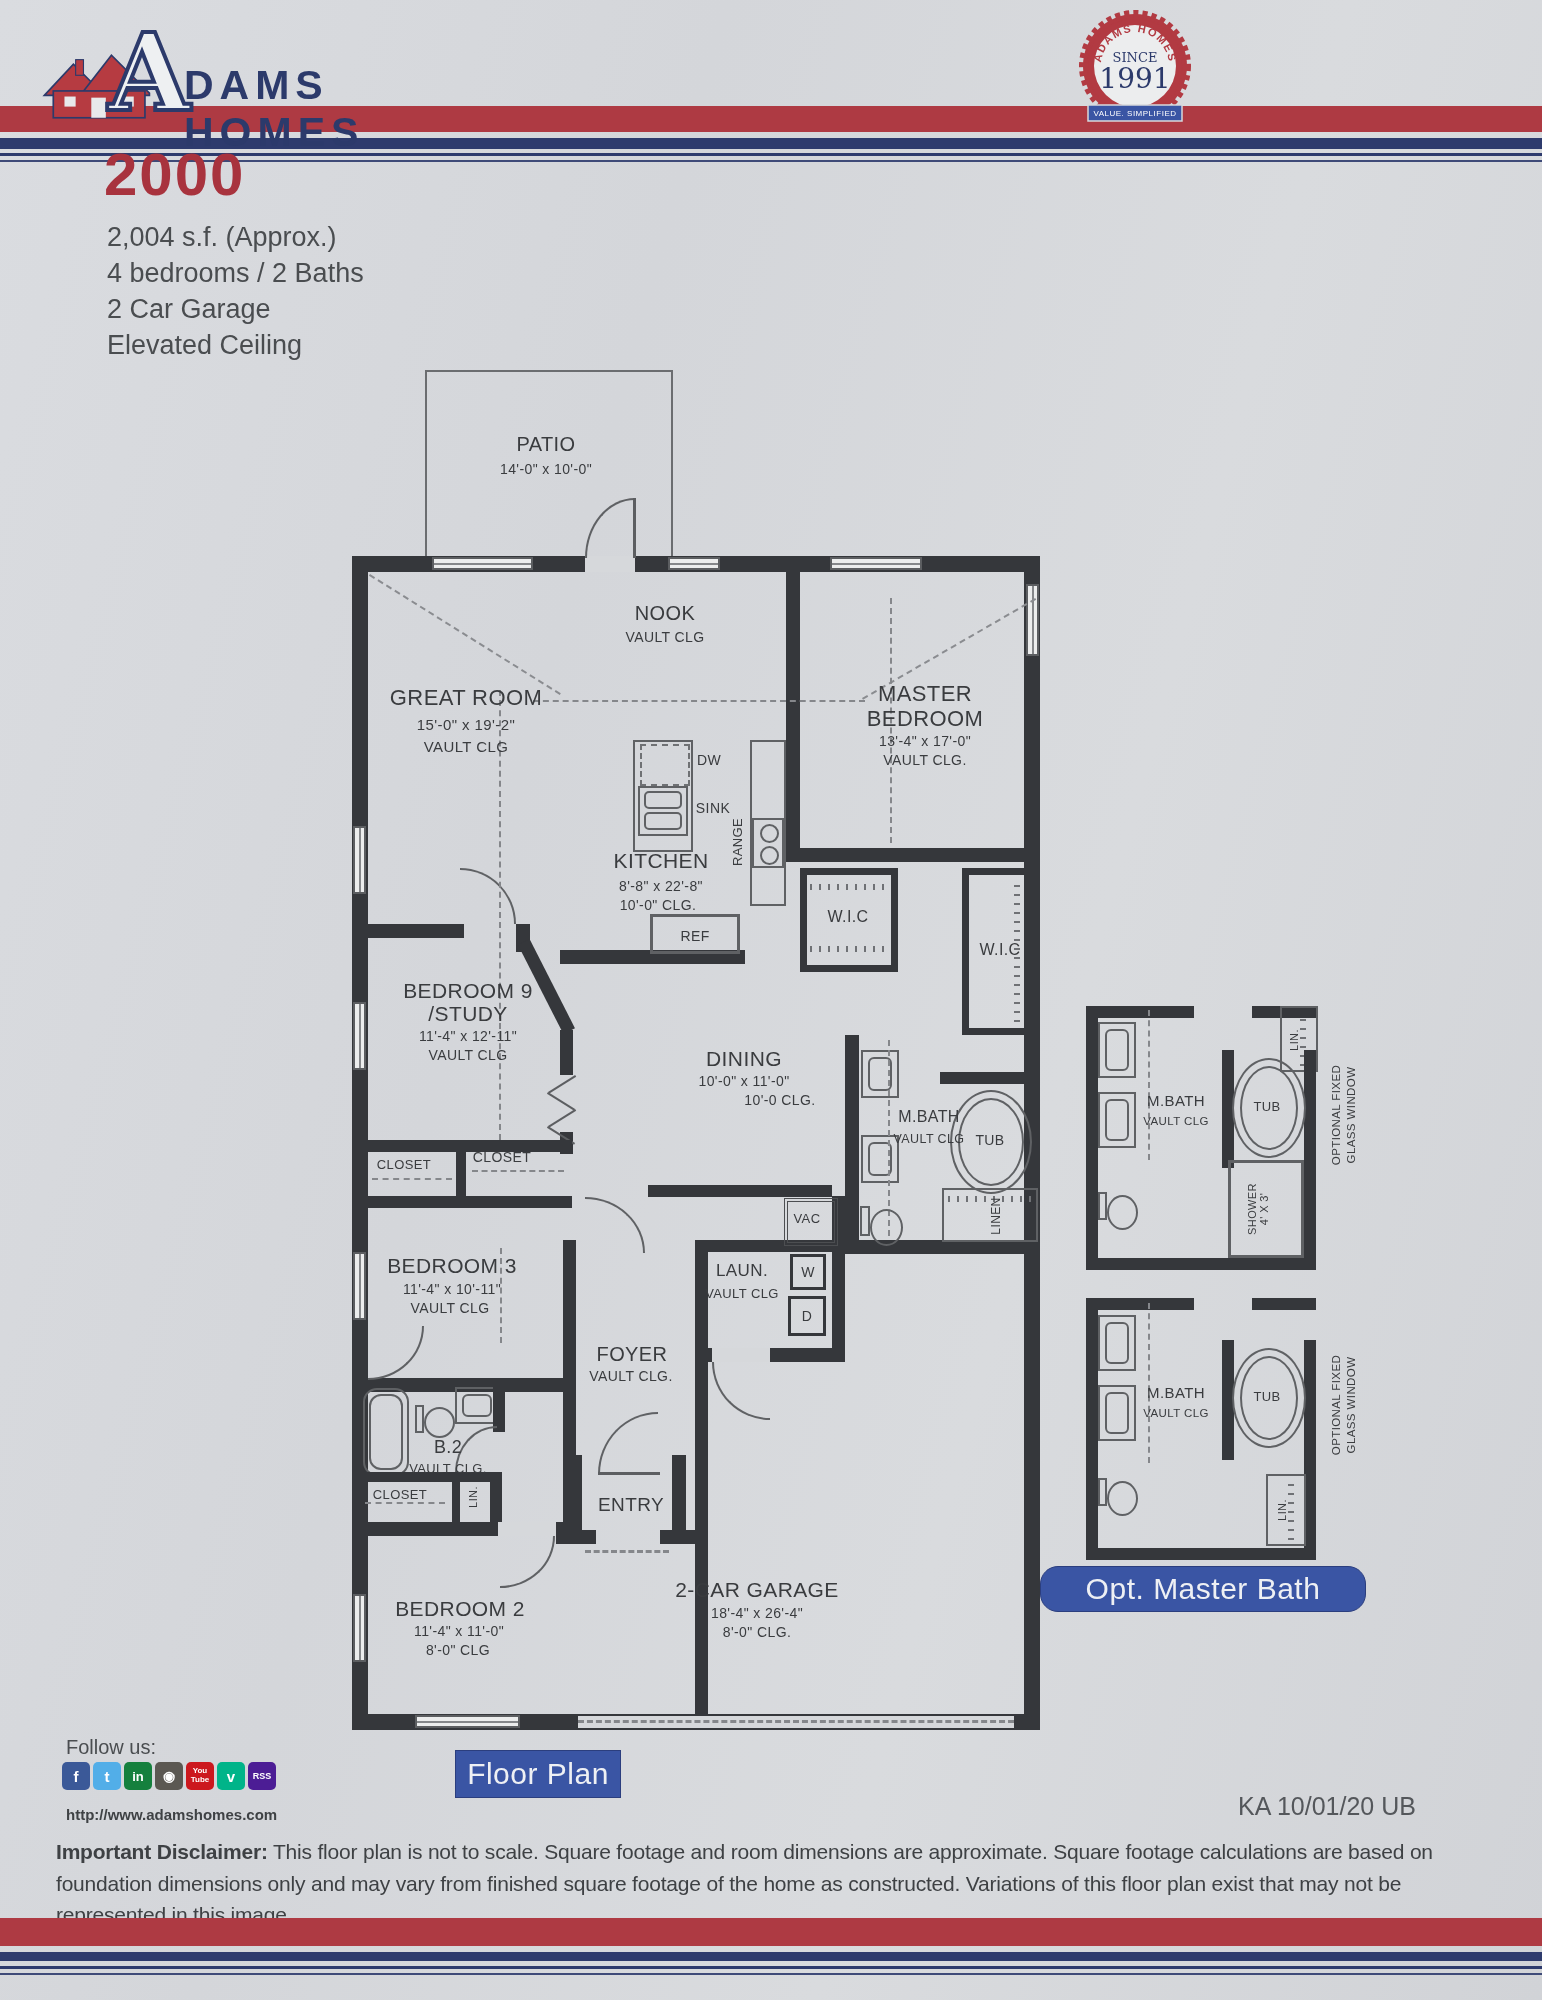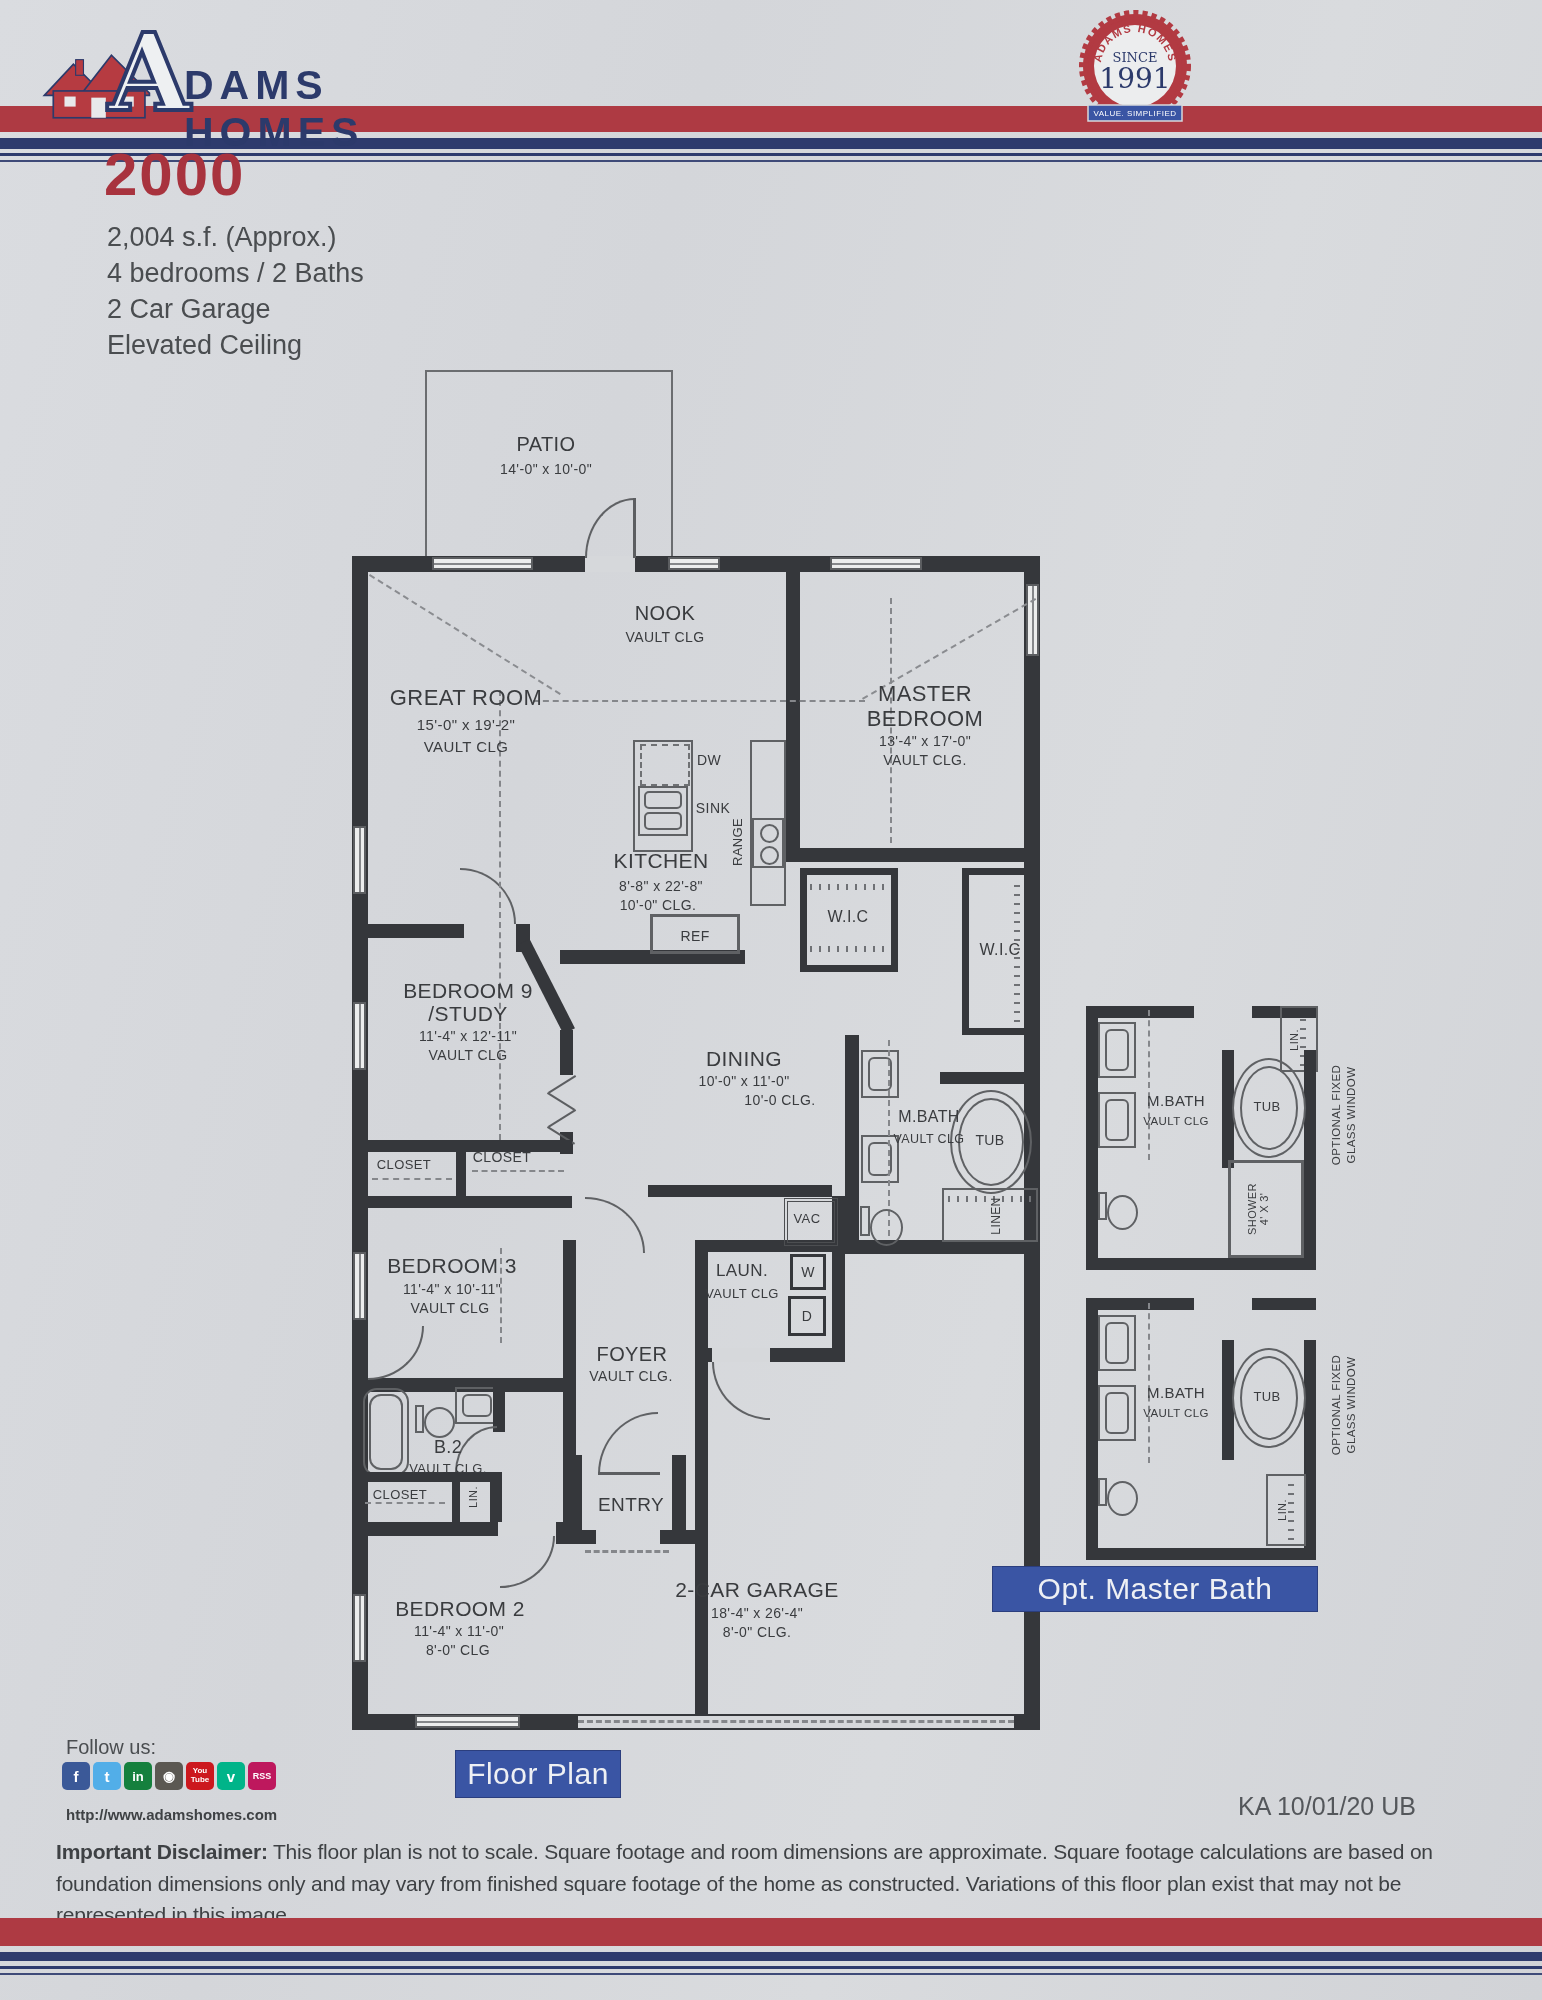--- a/index.html
+++ b/index.html
@@ -36,21 +36,21 @@
     display:flex;align-items:center;justify-content:center;font-size:30px;letter-spacing:.5px;}
   .bar{position:absolute;left:0;width:1542px;}
   .sic{width:28px;height:28px;border-radius:5px;color:#fff;display:flex;align-items:center;justify-content:center;
     font-weight:bold;font-size:15px;margin-right:3px;}
   .ic-facebook{background:#3b5998;}
   .ic-twitter{background:#52aee8;}
   .ic-linkedin{background:#15803d;font-size:13px;}
   .ic-instagram{background:#5b5852;font-size:14px;}
   .ic-youtube{background:#cc181e;font-size:8px;line-height:1.1;text-align:center;}
   .ic-vine{background:#00b489;}
-  .ic-rss{background:#be185d;font-size:9px;}
+  .ic-rss{background:#4c1d95;font-size:9px;}
   .vanity{position:absolute;border:2px solid #5f6164;}
   .vanity .s{position:absolute;left:5px;top:5px;right:5px;bottom:5px;border:2px solid #5f6164;border-radius:6px;}
 </style>
 </head>
 <body>
 
 <div class="abs" style="left:42px;top:22px;width:460px;height:120px;z-index:5;">
   <svg style="position:absolute;left:0;top:22px;" width="112" height="76" viewBox="0 0 100 68">
     <path d="M2,46 L28,18 L46,36 L46,46 Z" fill="#b63b41" stroke="#2c3a6b" stroke-width="1.5"></path>
     <rect x="30" y="14" width="7" height="14" fill="#b63b41" stroke="#2c3a6b" stroke-width="1"></rect>
@@ -332,21 +332,21 @@
 <div class="thin" style="left:1098px;top:1478px;width:9px;height:28px;"></div>
 <div class="oval" style="left:1107px;top:1481px;width:27px;height:31px;"></div>
 <div class="thin" style="left:1266px;top:1474px;width:40px;height:72px;"></div>
 <div class="hatch-v" style="left:1288px;top:1480px;width:6px;height:60px;"></div>
 <div class="vlbl" style="left:1282px;top:1510px;font-size:11px;">LIN.</div>
 <div class="vlbl" style="left:1344px;top:1405px;font-size:11.5px;line-height:1.3;">
   <div>OPTIONAL FIXED</div>
   <div>GLASS WINDOW</div>
 </div>
 
-<div class="blue-tag" style="left:992px;top:1566px;width:324px;height:44px;">Opt. Master Bath</div>
+<div class="blue-tag" style="left:1040px;top:1566px;width:324px;height:44px;border-radius:18px;">Opt. Master Bath</div>
 
 <div class="abs" style="left:66px;top:1736px;font-size:20px;color:#4a4d50;">Follow us:</div>
 <div class="abs" style="left:62px;top:1762px;display:flex;">
   <div class="sic ic-facebook">f</div>
   <div class="sic ic-twitter">t</div>
   <div class="sic ic-linkedin">in</div>
   <div class="sic ic-instagram">◉</div>
   <div class="sic ic-youtube">You Tube</div>
   <div class="sic ic-vine">v</div>
   <div class="sic ic-rss">RSS</div>

